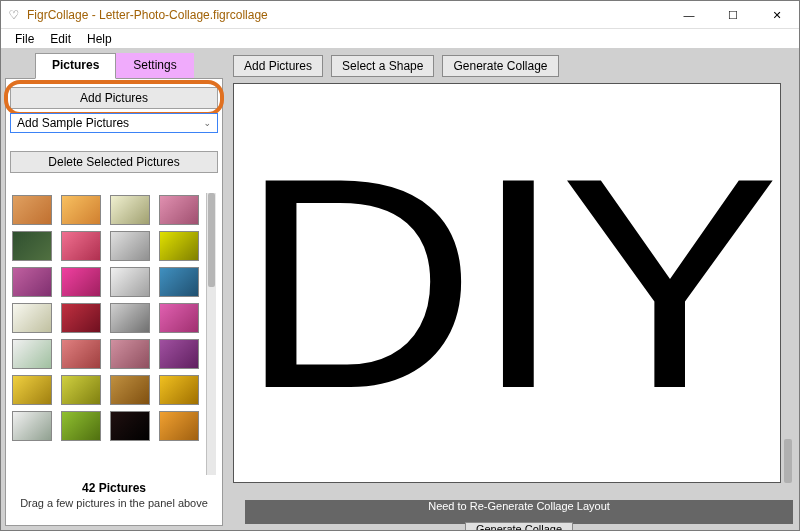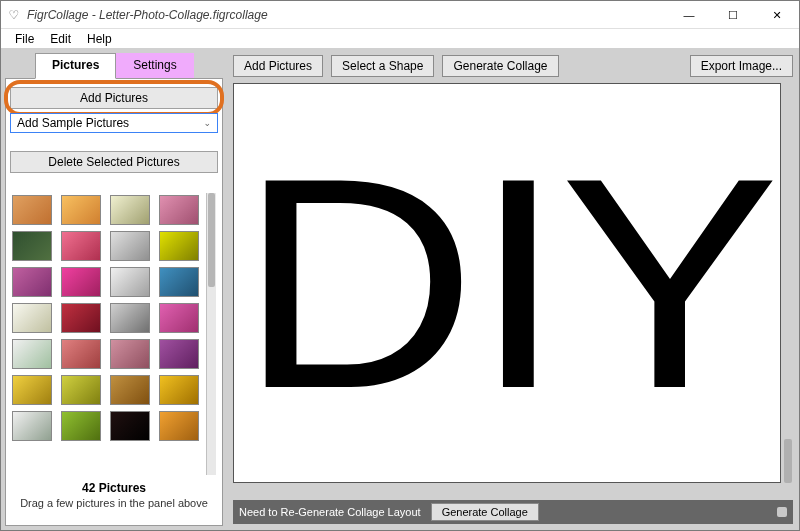--- a/index.html
+++ b/index.html
@@ -1,20 +1,20 @@
 <!DOCTYPE html>
 <html><head>
 <meta charset="utf-8">
 <style>
   * { box-sizing: border-box; margin: 0; padding: 0; font-family: "Segoe UI", Tahoma, sans-serif; }
   body { width: 800px; height: 531px; background: #fff; overflow: hidden; position: relative; }
   .window { width: 800px; height: 531px; border: 1px solid #7a7a7a; background: #fff; display: flex; flex-direction: column; }
   .titlebar { height: 28px; background: #fff; display: flex; align-items: center; padding-left: 6px; border-bottom: 1px solid #e0e0e0; }
   .titlebar .icon { width: 14px; height: 14px; margin-right: 6px; display: flex; align-items: center; justify-content: center; font-size: 12px; color: #666; }
-  .titlebar .title { font-size: 12px; color: #404040; flex: 1; font-style: italic; }
+  .titlebar .title { font-size: 12px; color: #a16207; flex: 1; }
   .winbtns { display: flex; height: 100%; }
   .winbtn { width: 44px; height: 28px; display: flex; align-items: center; justify-content: center; font-size: 11px; font-family: "Segoe UI Symbol", sans-serif; }
   .menubar { height: 20px; background: #fff; display: flex; align-items: center; padding-left: 6px; gap: 0; border-bottom: 1px solid #d0d0d0; }
   .menubar .menu { font-size: 12px; padding: 2px 8px; color: #000; }
   .content { flex: 1; display: flex; background: #d0d0d0; overflow: hidden; }
   .sidebar { width: 226px; background: #d0d0d0; display: flex; flex-direction: column; padding-top: 4px; }
   .tabs { display: flex; height: 26px; margin-left: 34px; }
   .tab { padding: 4px 16px; font-size: 12px; background: #f0abfc; border: 1px solid transparent; border-bottom: none; }
   .tab.active { background: #fff; border: 1px solid #9a9a9a; border-bottom: 1px solid #fff; font-weight: 600; position: relative; z-index: 2; }
   .sidepanel { background: #fff; flex: 1; border: 1px solid #9a9a9a; margin: -1px 4px 4px 4px; display: flex; flex-direction: column; position: relative; z-index: 1; padding: 6px 4px; }
@@ -34,21 +34,21 @@
   .sidefoot .hint { font-size: 11px; color: #333; margin-top: 2px; }
   .main { flex: 1; display: flex; flex-direction: column; }
   .toolbar { height: 34px; display: flex; align-items: center; padding: 0 6px; gap: 8px; }
   .tbtn { height: 22px; padding: 0 10px; font-size: 12px; background: #e8e8e8; border: 1px solid #8a8a8a; display: flex; align-items: center; }
   .tspacer { flex: 1; }
   .canvas-wrap { flex: 1; margin: 0 6px 17px 6px; position: relative; display: flex; }
   .canvas { flex: 1; background: #fff; border: 1px solid #555; display: flex; align-items: center; justify-content: center; overflow: hidden; }
   .diy { font-family: Arial, "Segoe UI", sans-serif; font-size: 300px; font-weight: 400; letter-spacing: -4px; color: #000; transform: scaleX(1.1); line-height: 0.85; }
   .vscroll { width: 10px; background: #d0d0d0; position: relative; margin-left: 2px; }
   .vscroll .vthumb { position: absolute; bottom: 0; left: 1px; right: 1px; height: 44px; background: #b0b0b0; border-radius: 2px; }
-  .statusbar { height: 24px; margin: 0 6px 6px 6px; background: #666666; display: flex; align-items: center; padding: 0 6px; gap: 10px; }
+  .statusbar { height: 24px; margin: 0 6px 6px 18px; background: #666666; display: flex; align-items: center; padding: 0 6px; gap: 10px; flex-direction: column; }
   .stext { font-size: 11px; color: #fff; }
   .sbbtn { height: 18px; padding: 0 10px; font-size: 11px; background: #e0e0e0; border: 1px solid #888; display: flex; align-items: center; }
   .sbspacer { flex: 1; }
   .sbdot { width: 10px; height: 10px; background: #c8c8c8; border-radius: 2px; }
   
   .c1{background:linear-gradient(135deg,#e0a060,#c07030);} .c2{background:linear-gradient(135deg,#f8c060,#d08030);}
   .c3{background:linear-gradient(135deg,#f0f0d0,#a0a070);} .c4{background:linear-gradient(135deg,#e090b0,#a05070);}
   .c5{background:linear-gradient(135deg,#305030,#507040);} .c6{background:linear-gradient(135deg,#f07090,#b03050);}
   .c7{background:linear-gradient(135deg,#e0e0e0,#909090);} .c8{background:linear-gradient(135deg,#e0e000,#808000);}
   .c9{background:linear-gradient(135deg,#c060a0,#803070);} .c10{background:linear-gradient(135deg,#f040a0,#a02060);}
@@ -139,21 +139,20 @@
         </div>
       </div>
     </div>
 
     <div class="main">
       <div class="toolbar">
         <div class="tbtn">Add Pictures</div>
         <div class="tbtn">Select a Shape</div>
         <div class="tbtn">Generate Collage</div>
         <div class="tspacer"></div>
-        <div class="tbtn">Export Image...</div>
       </div>
       <div class="canvas-wrap">
         <div class="canvas">
           <div class="diy">DIY</div>
         </div>
         <div class="vscroll">
             <div class="vthumb"></div>
           </div>
       </div>
       <div class="statusbar">

